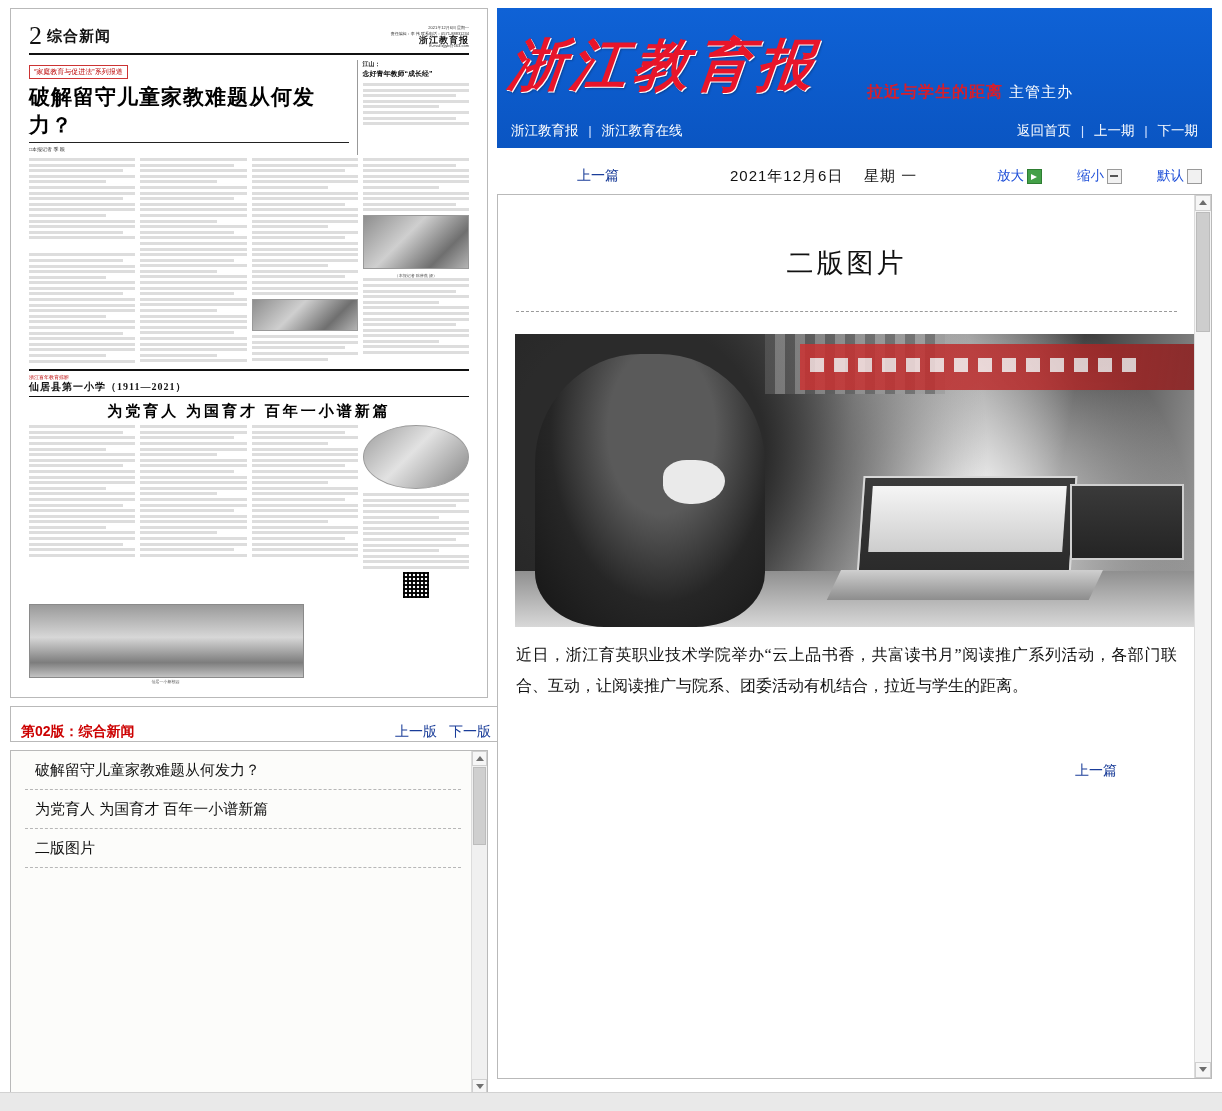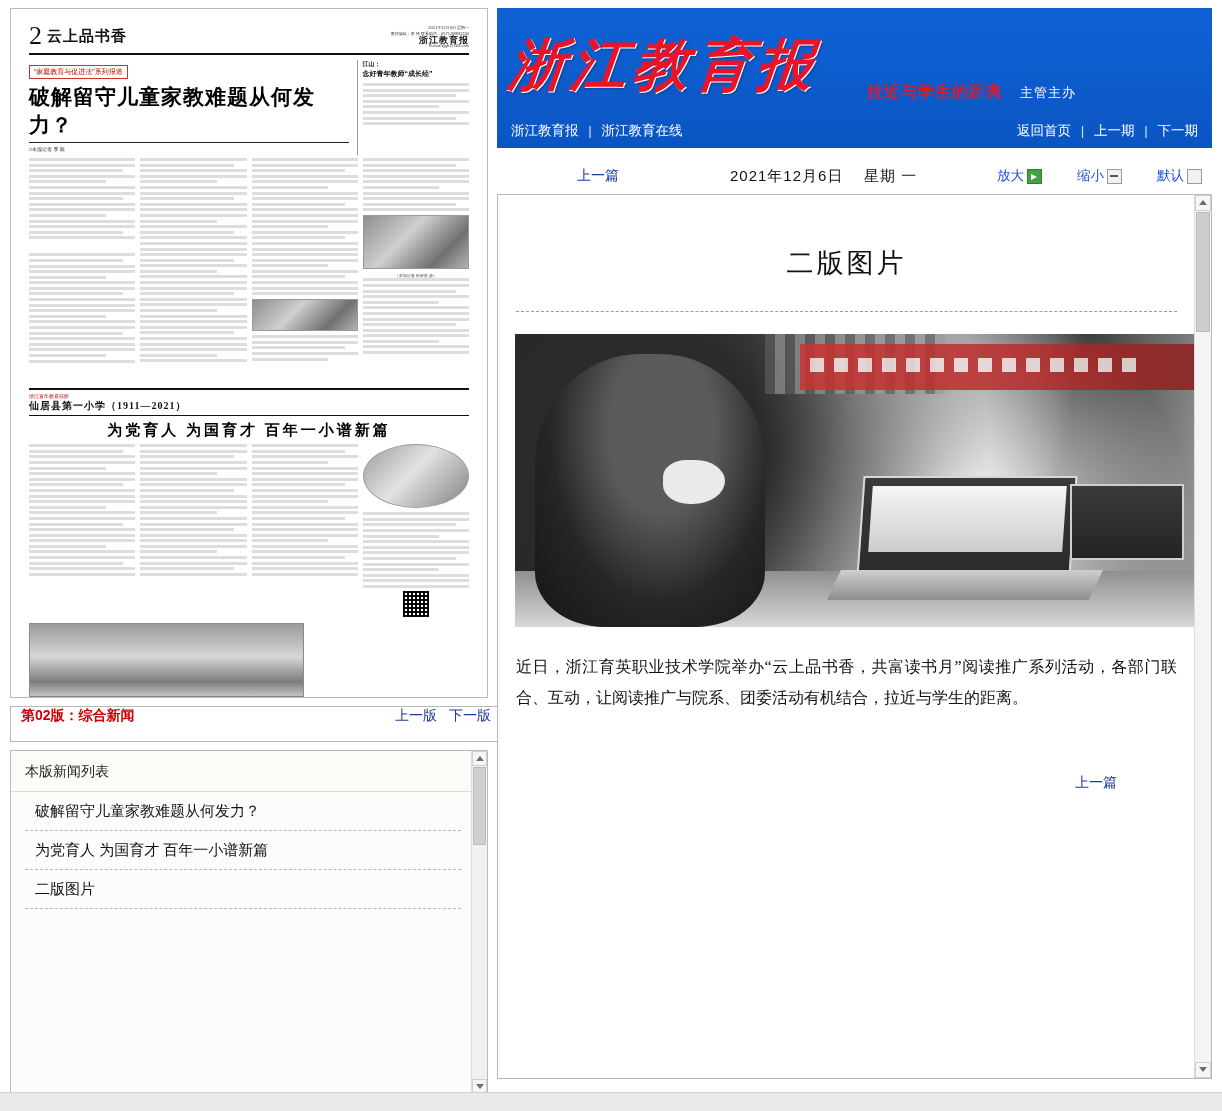--- a/index.html
+++ b/index.html
@@ -117,21 +117,21 @@
   .np-img {
     background: linear-gradient(135deg,#8e8e8e,#cfcfcf 40%,#6f6f6f 75%,#b4b4b4);
     border: 1px solid #999;
   }
   .np-cap { font-size: 4px; color: #555; text-align: center; margin-top: 1px; }
   .np-bigimg {
     background: linear-gradient(180deg,#9a9a9a,#d7d7d7 45%,#7d7d7d 80%,#c2c2c2);
     border: 1px solid #8a8a8a;
   }
   .np-sectionbar {
-    margin-top: 23px;
+    margin-top: 4px;
     border-top: 2px solid #111;
     border-bottom: 1px solid #111;
     padding: 3px 0 2px;
   }
   .np-sec-small {
     font-size: 5px;
     color: #b00;
   }
   .np-sec-title {
     font-size: 10px;
@@ -165,21 +165,21 @@
 
   
   #page-navbar {
     margin-top: 8px;
     width: 540px;
     height: 36px;
     border: 1px solid #b9b9b9;
     box-sizing: border-box;
     background: #fff;
     display: flex;
-    align-items: flex-start;
+    align-items: flex-end;
     padding: 0 10px;
     gap: 12px;
   }
   #page-navbar .cur {
     color: #cc0000;
     font-size: 14px;
     font-weight: bold;
     white-space: nowrap;
   }
   #page-navbar .spacer { flex: 1; }
@@ -310,23 +310,23 @@
     position: absolute;
     left: 370px;
     top: 74px;
     font-size: 16px;
     color: #d81e2a;
     font-weight: bold;
     letter-spacing: 1px;
   }
   #masthead-pub .sub {
     color: #ffffff;
-    font-size: 13px;
+    font-size: 15px;
     font-weight: normal;
-    margin-left: 17px;
+    margin-left: 6px;
   }
   #masthead-linkbar {
     position: absolute;
     left: 0; bottom: 0;
     width: 715px;
     height: 34px;
     display: flex;
     align-items: center;
     justify-content: space-between;
     padding: 0 14px;
@@ -501,21 +501,21 @@
   }
   #article-photo .ceil {
     position: absolute;
     left: 250px; top: 0;
     width: 180px; height: 60px;
     background: repeating-linear-gradient(90deg,#5d5d5d 0 10px,#9a9a9a 10px 20px);
     opacity: .65;
   }
 
   #article-body {
-    margin-top: 24px;
+    margin-top: 12px;
     font-size: 16px;
     line-height: 31px;
     color: #111;
     font-family: "Liberation Serif", serif;
     text-align: justify;
   }
   #article-credit {
     margin-top: 2px;
     font-size: 16px;
     color: #111;
@@ -579,21 +579,21 @@
 <body>
 
 <div id="left-col">
 
   <div id="paper-preview">
     <div class="np-inner">
 
       <div class="np-head">
         <div class="np-pagenum">
           <span class="num">2</span>
-          <span class="sec">云上品书香</span>
+          <span class="sec">综合新闻</span>
         </div>
         <div class="np-headright">
           <div>2021年12月6日 星期一</div>
           <div>责任编辑：李 伟  联系电话：0571-88831234</div>
           <div class="brand">浙江教育报</div>
           <div>E-mail:zjjyb@163.com</div>
         </div>
       </div>
 
       <div style="display:flex; gap:8px; margin-top:5px;">
@@ -872,21 +872,20 @@
 
   <div id="page-navbar">
     <span class="cur">第02版：综合新闻</span>
     <span class="spacer"></span>
     <a href="#" class="nav-lnk">上一版</a>
     <a href="#" class="nav-lnk">下一版</a>
     <span class="pdf-icon"></span>
   </div>
 
   <div id="news-list-panel">
-    <div id="news-list-title">本版新闻列表</div>
     <div class="news-items">
       <div class="news-item">破解留守儿童家教难题从何发力？</div>
       <div class="news-item">为党育人 为国育才 百年一小谱新篇</div>
       <div class="news-item">二版图片</div>
     </div>
     <div class="vscroll">
       <div class="arrow up"></div>
       <div class="thumb" style="top:16px; height:78px;"></div>
       <div class="arrow down"></div>
     </div>

